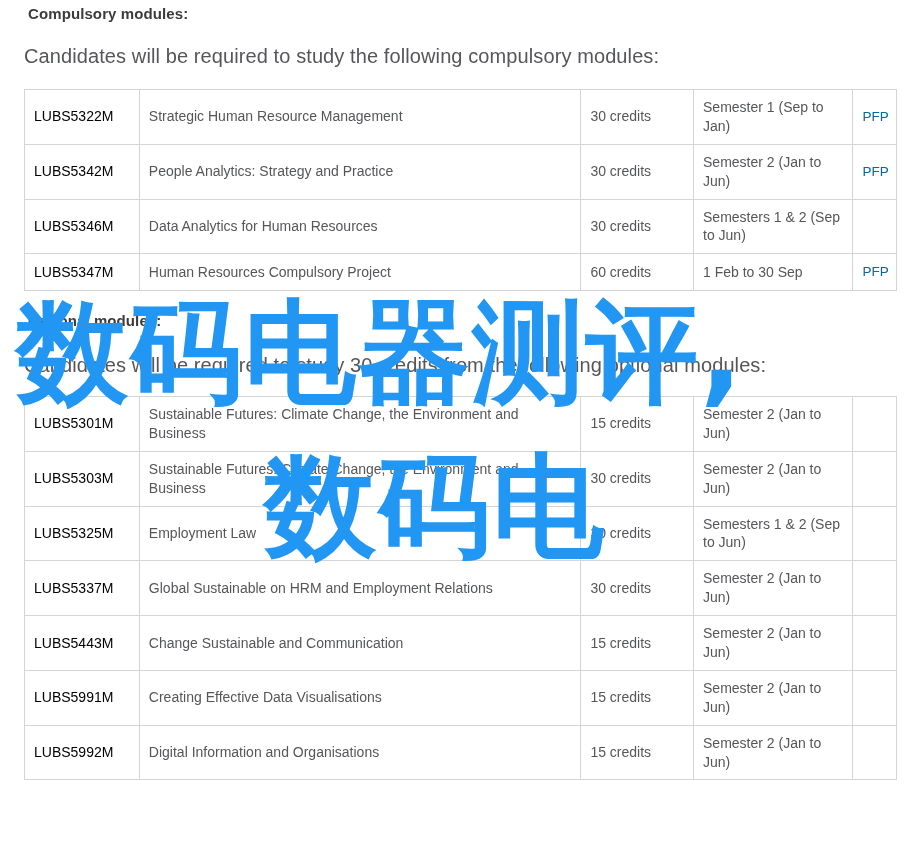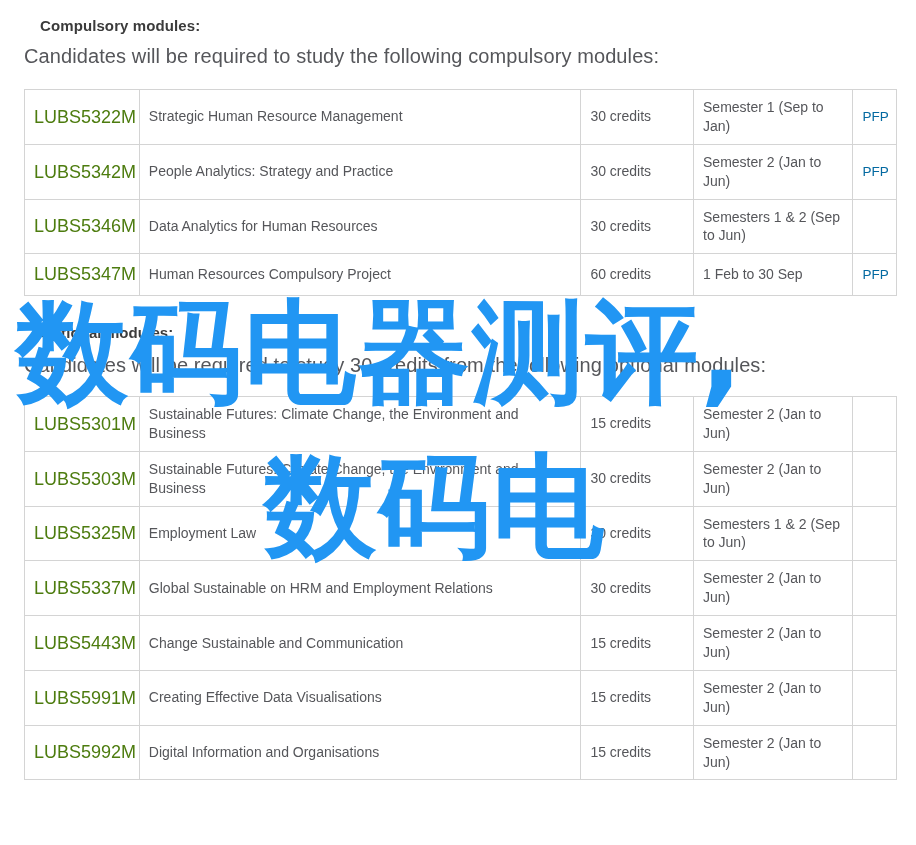--- a/index.html
+++ b/index.html
@@ -16,21 +16,21 @@
     position: relative;
     width: 916px;
     height: 845px;
     background: #ffffff;
   }
 
   .section-heading {
     font-size: 15px;
     font-weight: bold;
     color: #3b3b3b;
-    margin: 16px;
+    margin: 4px;
     padding: 0;
     letter-spacing: 0.1px;
   }
   .intro-text {
     font-size: 20px;
     color: #55565a;
     margin: 0;
     padding: 0;
     letter-spacing: 0.1px;
   }
@@ -50,23 +50,23 @@
     line-height: 1.35;
     background: #ffffff;
   }
   .col-code   { width: 103px; }
   .col-title  { width: 396px; }
   .col-credit { width: 101px; }
   .col-sem    { width: 143px; }
   .col-pfp    { width: 39px; }
 
   .mod-link {
-    color: #4d7c0f;
+    color: #000000;
     text-decoration: none;
-    font-size: 18px;
+    font-size: 14px;
     white-space: nowrap;
   }
   .pfp-link {
     color: #0369a1;
     text-decoration: none;
     font-size: 13.5px;
   }
   td.cell-code  { text-align: left; white-space: nowrap; }
   td.cell-pfp   { text-align: left; }
 

